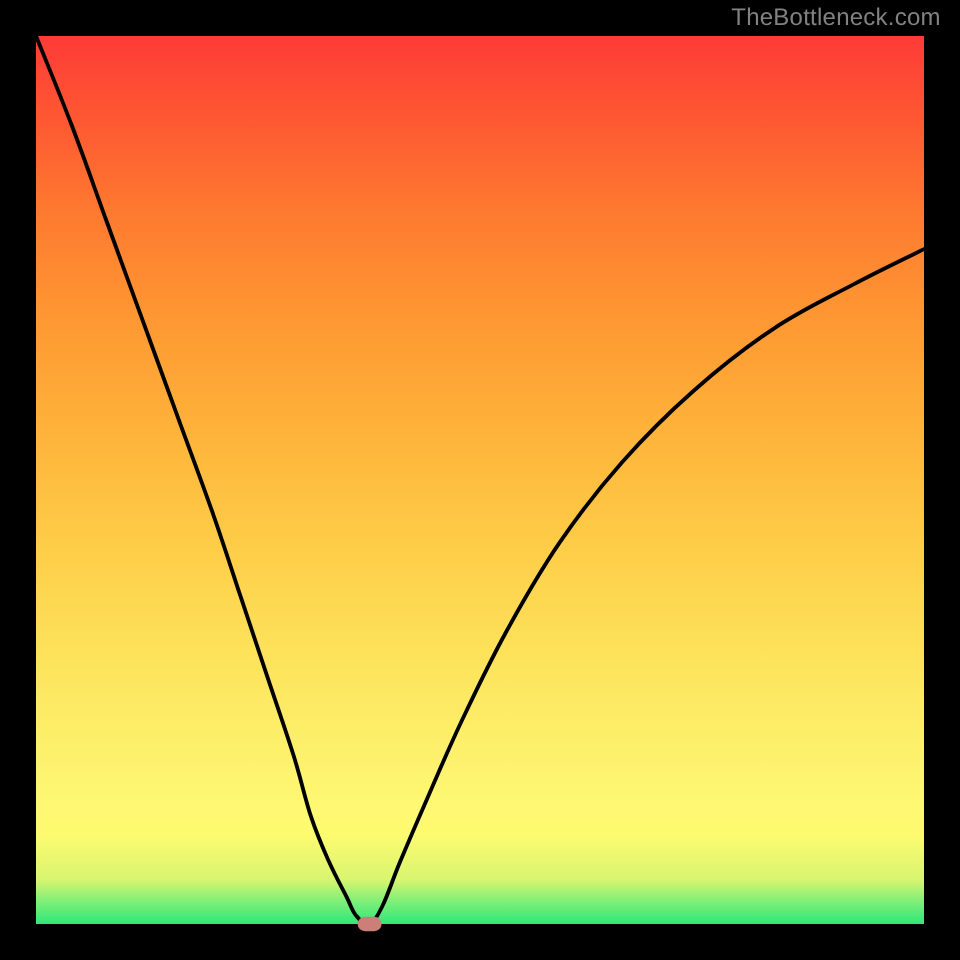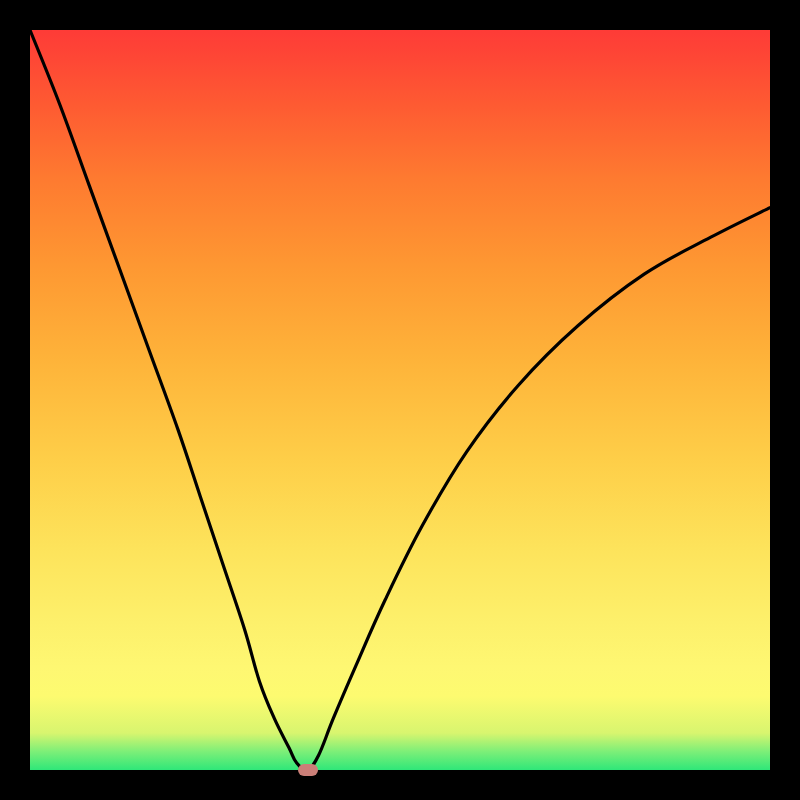--- a/index.html
+++ b/index.html
@@ -69,13 +69,14 @@
 </head>
 <body>
 
 <div class="frame">
   <div class="plot-area">
     <svg class="curve" viewBox="0 0 740 740" preserveAspectRatio="none">
       <path id="curve-path" fill="none" stroke="#000000" stroke-width="3.2" stroke-linejoin="round" stroke-linecap="round" d="M 0.00 0.00 C 5.33 13.32, 18.94 46.03, 29.60 74.00 C 40.26 101.97, 48.54 126.10, 59.20 155.40 C 69.86 184.70, 78.14 207.50, 88.80 236.80 C 99.46 266.10, 107.74 288.90, 118.40 318.20 C 129.06 347.50, 138.68 372.96, 148.00 399.60 C 157.32 426.24, 162.21 442.22, 170.20 466.20 C 178.19 490.18, 184.41 508.82, 192.40 532.80 C 200.39 556.78, 207.94 578.09, 214.60 599.40 C 221.26 620.71, 224.07 635.22, 229.40 651.20 C 234.73 667.18, 238.87 676.21, 244.20 688.20 C 249.53 700.19, 255.00 709.81, 259.00 717.80 C 263.00 725.79, 263.07 728.60, 266.40 732.60 C 269.73 736.60, 273.50 741.33, 277.50 740.00 C 281.50 738.67, 283.94 734.52, 288.60 725.20 C 293.26 715.88, 296.74 704.18, 303.40 688.20 C 310.06 672.22, 316.28 657.71, 325.60 636.40 C 334.92 615.09, 343.21 595.11, 355.20 569.80 C 367.19 544.49, 377.55 522.44, 392.20 495.80 C 406.85 469.16, 419.28 447.11, 436.60 421.80 C 453.92 396.49, 468.42 377.84, 488.40 355.20 C 508.38 332.56, 524.96 315.98, 547.60 296.00 C 570.24 276.02, 590.22 260.18, 614.20 244.20 C 638.18 228.22, 658.16 219.19, 680.80 207.20 C 703.44 195.21, 729.34 182.93, 740.00 177.60"></path>
     </svg>
     <div id="marker" class="min-marker" style="left: 277.5px; top: 740px; background: rgb(203, 127, 120);"></div>
   </div>
+  <div class="watermark">TheBottleneck.com</div>
 </div>
 
 </body></html>

